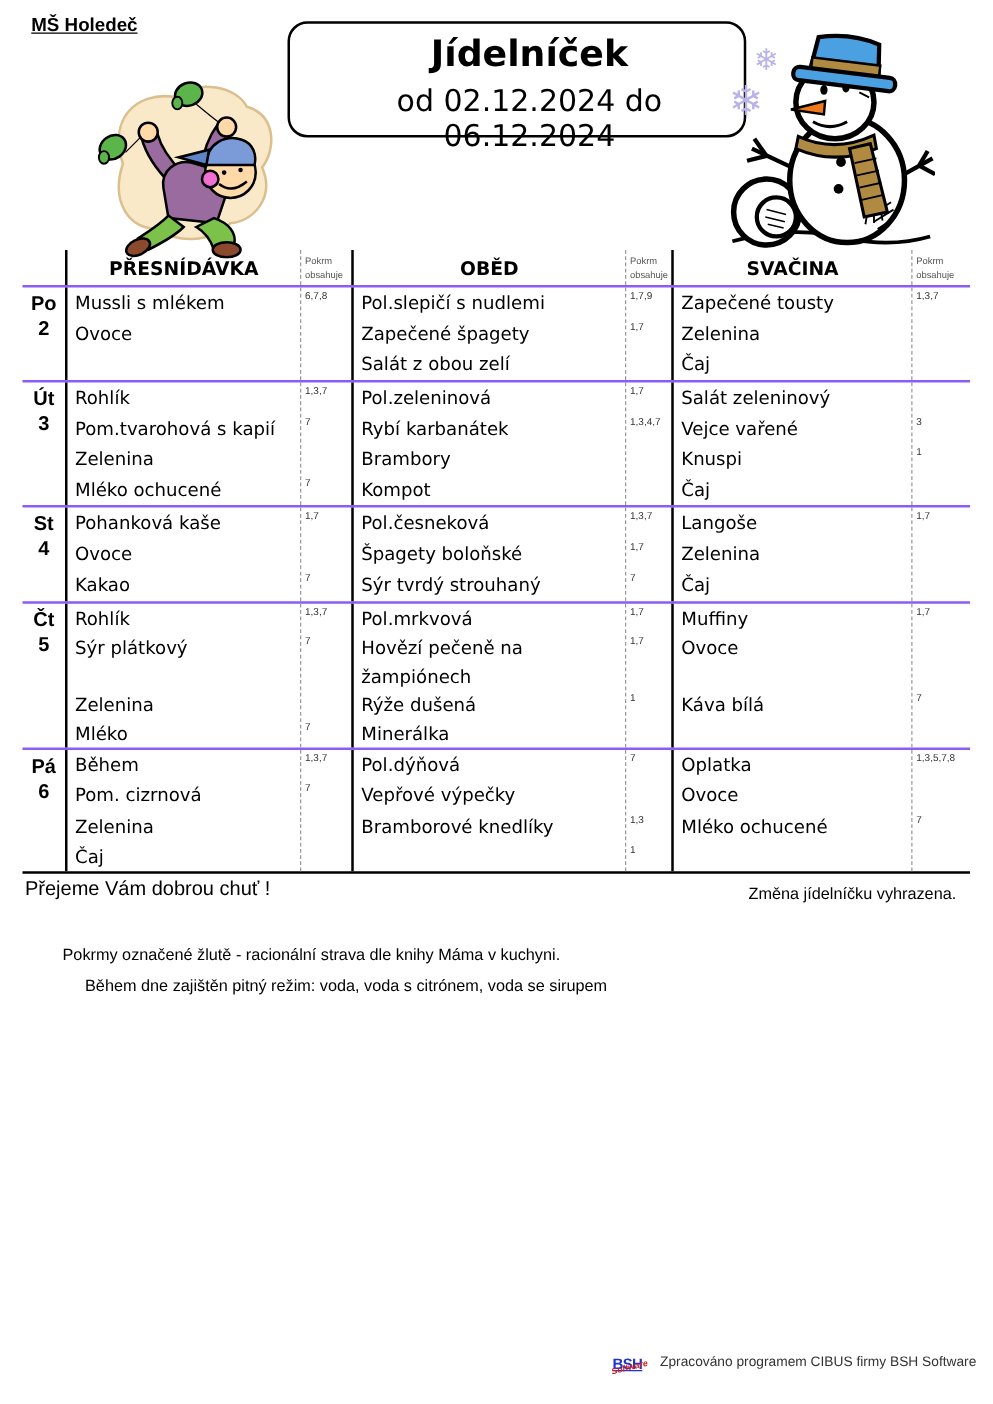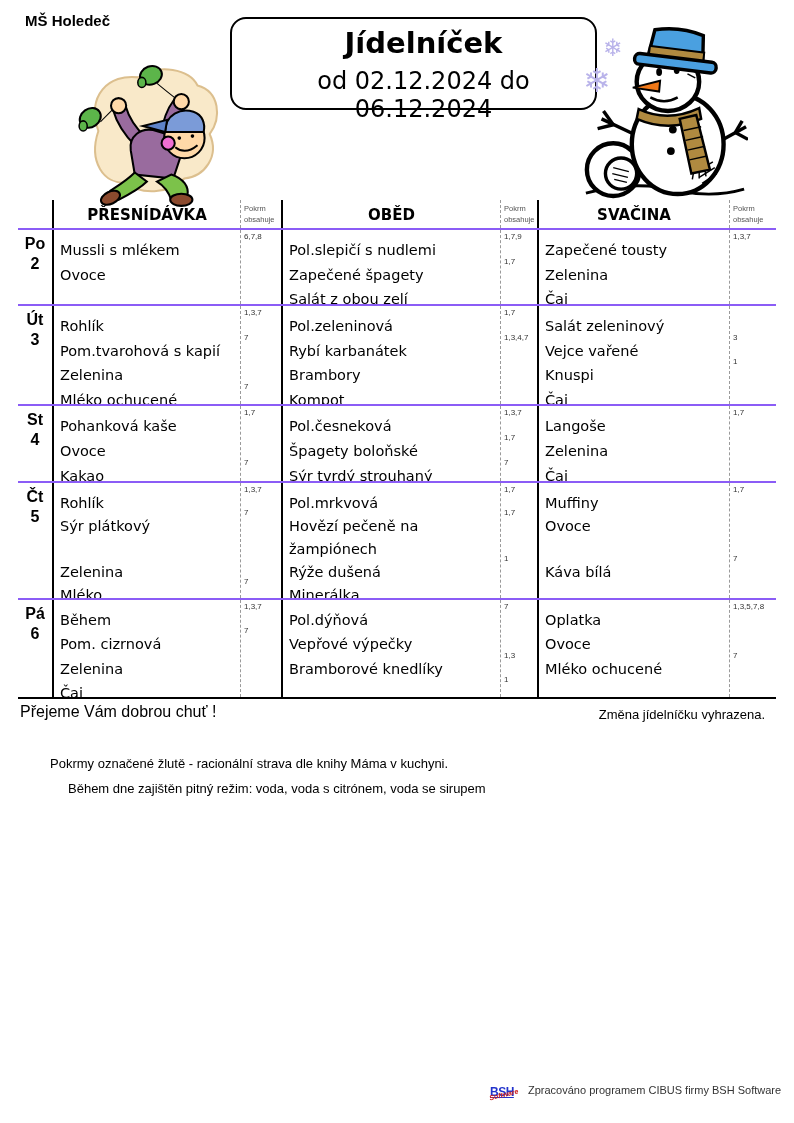--- a/index.html
+++ b/index.html
@@ -1,20 +1,20 @@
 <!DOCTYPE html>
 <html lang="cs"><head>
 <meta charset="utf-8">
 <style>
   html,body { margin:0; padding:0; background:#fff; }
   .page { position:relative; width:794px; height:1123px; background:#ffffff; overflow:hidden;
           font-family:"Liberation Sans",sans-serif; color:#000; }
 
   .school-name { position:absolute; left:25px; top:12px;
-                 font:bold 15px "Liberation Sans",sans-serif; }
+                 font:bold 15px "Liberation Sans",sans-serif;text-decoration:underline; }
 
   .title-box { position:absolute; left:230px; top:17px; width:367px; height:93px;
                border:2px solid #000; border-radius:16px; text-align:center; box-sizing:border-box;padding-left:20px; }
   .title { font:bold 29px "DejaVu Sans",sans-serif; margin-top:7px; }
   .date-range { font:24px "DejaVu Sans",sans-serif; margin-top:7px; }
 
   .kid-art { position:absolute; left:68px; top:55px; width:172px; height:152px; }
   .snowman-art { position:absolute; left:582px; top:24px; width:166px; height:178px; }
   .flake { position:absolute; color:#b9b3ea; font-family:"DejaVu Sans",sans-serif; line-height:1; }
   .flake-1 { left:603px; top:36px; font-size:24px; }
@@ -25,21 +25,21 @@
   .header-row { height:28px; }
   .menu-row { border-top:2px solid #8b5cf6; }
   .hcell, .cell { box-sizing:border-box; overflow:hidden; }
   .v-solid { border-left:2px solid #000; }
   .v-dash { border-left:1px dashed #9a9a9a; }
   .hcell-label { font:bold 15px "DejaVu Sans",sans-serif; text-align:center; padding-top:6px; }
   .hcell-allerg { font:7.5px "Liberation Sans",sans-serif; color:#555; padding:4px 0 0 3px; line-height:1.4; }
   .day-cell { font:bold 16px "Liberation Sans",sans-serif; text-align:center; }
   .day-abbrev { height:25px; padding-top:5px; box-sizing:border-box; }
   .day-number { height:25px; }
-  .food-line { font:14.5px "DejaVu Sans",sans-serif; padding:12px 0 0 6px; box-sizing:border-box; white-space:nowrap; }
+  .food-line { font:14.5px "DejaVu Sans",sans-serif; padding:5px 0 0 6px; box-sizing:border-box; white-space:nowrap; }
   .allerg-line { font:8px "Liberation Sans",sans-serif; color:#333; padding:2px 0 0 3px; box-sizing:border-box; }
 
   .wish { position:absolute; left:20px; top:703px; font:16px "Liberation Sans",sans-serif; }
   .change-note { position:absolute; right:29px; top:707px; font:13px "Liberation Sans",sans-serif;text-align:right; }
   .note-1 { position:absolute; left:50px; top:756px; font:13px "Liberation Sans",sans-serif; }
   .note-2 { position:absolute; left:68px; top:781px; font:13px "Liberation Sans",sans-serif; }
 
   .credit { position:absolute; left:490px; top:1082px; display:flex; align-items:center; gap:10px; }
   .bsh-logo { position:relative; width:28px; height:20px; }
   .bsh-top { font:bold 12px "Liberation Sans",sans-serif; color:#2233cc; letter-spacing:-0.5px; text-decoration:underline; }

